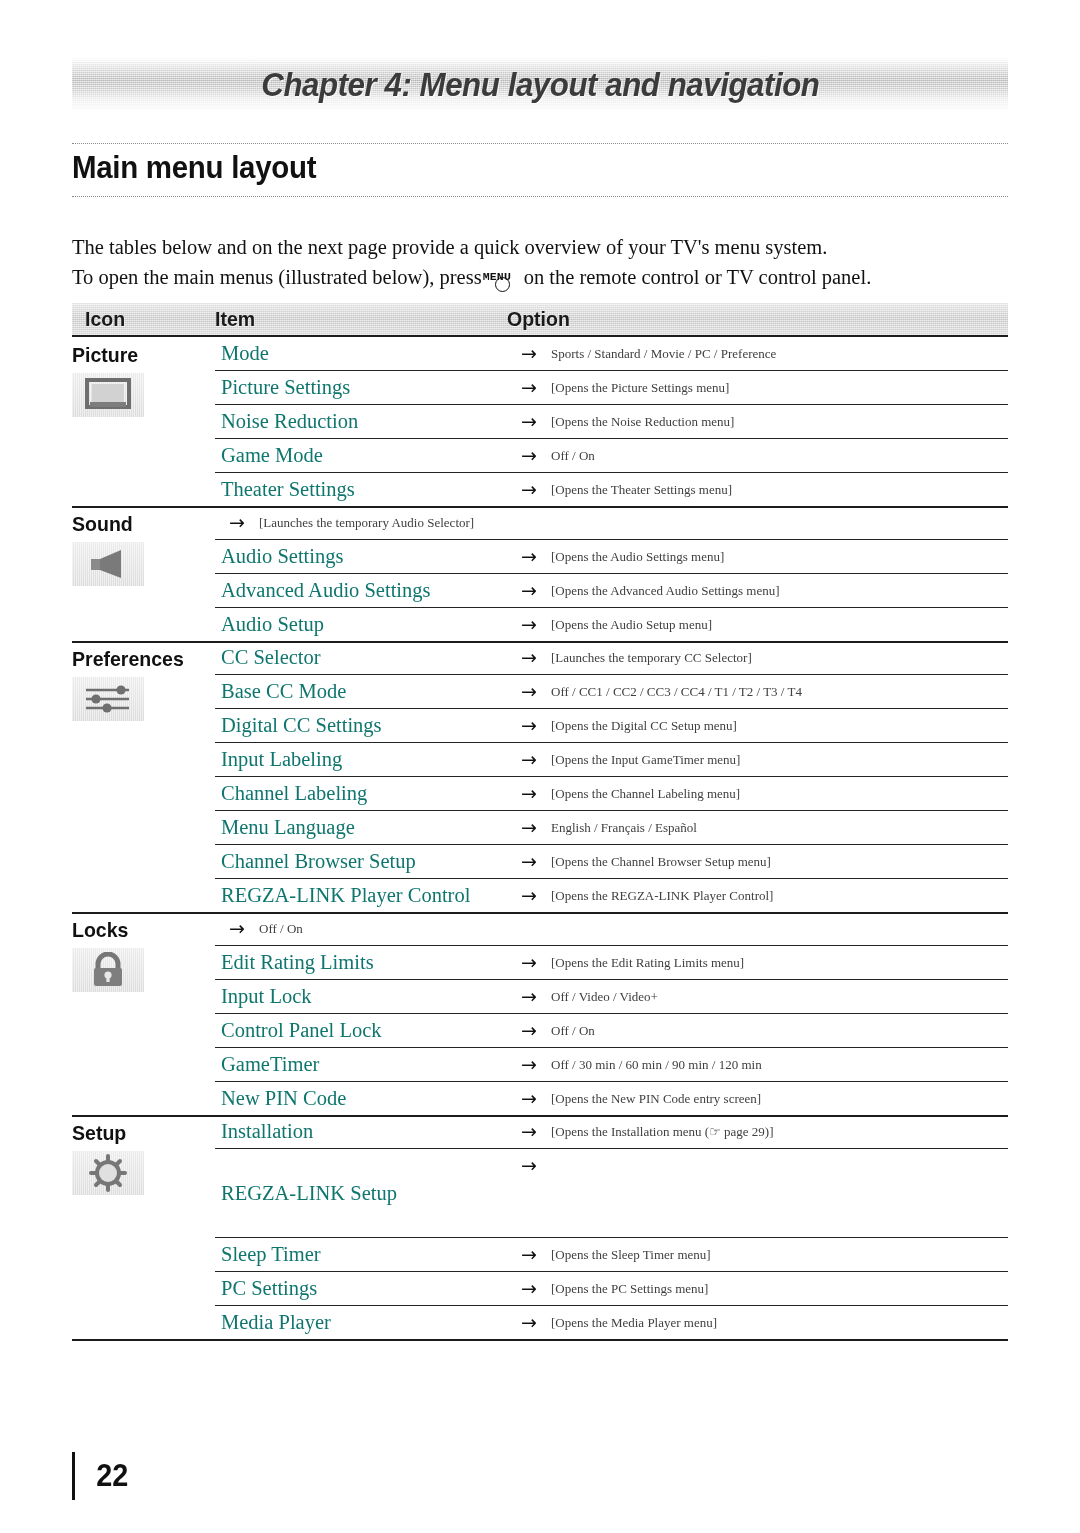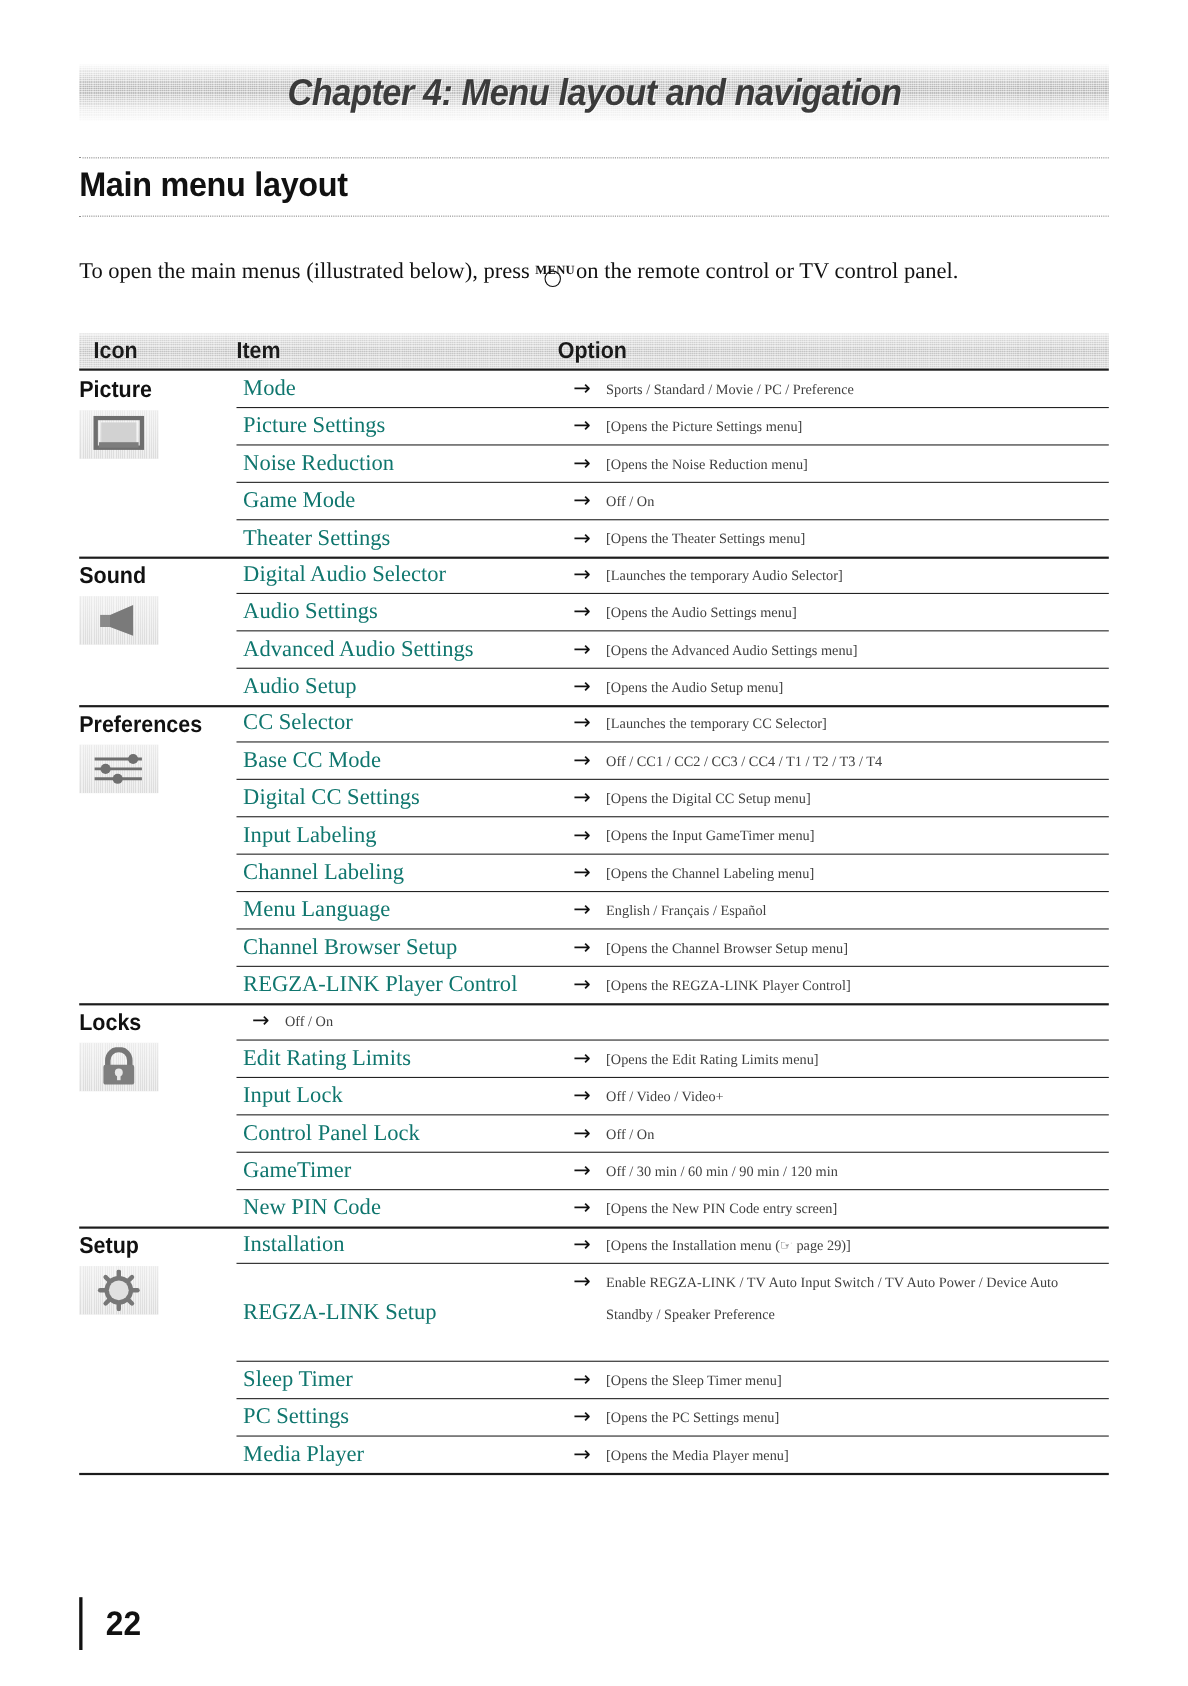--- a/index.html
+++ b/index.html
@@ -84,22 +84,22 @@
     width: 40px;
     height: 22px;
     vertical-align: -6px;
     margin: 0 1px;
   }
   .menu-key .kb {
     position: absolute;
     top: -6px;
     left: 0;
     width: 40px;
-    text-align: right;
-    font-family: Liberation Serif, serif;
+    text-align: left;
+    font-family: Liberation Mono, monospace;
     font-weight: bold;
     font-size: 11.5px;
     letter-spacing: 0.2px;
   }
   .menu-key .kc {
     position: absolute;
     top: 9px;
     left: 12px;
     width: 15px;
     height: 15px;
@@ -248,20 +248,21 @@
 
 <div class="banner">
   <div class="banner-title">Chapter 4: Menu layout and navigation</div>
 </div>
 
 <div class="rule-dotted" id="rule-top"></div>
 <div class="page-title">Main menu layout</div>
 <div class="rule-dotted" id="rule-bottom"></div>
 
 <div class="intro">
+  <div class="line">The tables below and on the next page provide a quick overview of your TV's menu system.</div>
   <div class="line"><span>To open the main menus (illustrated below), press</span><span class="menu-key"><span class="kb">MENU</span><span class="kc"></span></span><span>on the remote control or TV control panel.</span></div>
 </div>
 
 <div class="tbl">
   <div class="thead">
     <div class="th th-icon">Icon</div>
     <div class="th th-item">Item</div>
     <div class="th th-option">Option</div>
   </div>
   <div id="sections-host">
@@ -310,21 +311,20 @@
           <div class="sec-label">Sound</div>
           <div class="icon-box">
             <svg width="50" height="34" viewBox="0 0 50 34">
               <rect x="8" y="12" width="9" height="11" fill="#8a8a8a"></rect>
               <path d="M17 12 L38 3 L38 31 L17 23 Z" fill="#7a7a7a"></path>
             </svg>
           </div>
         </div>
         <div class="col-rows">
           <div class="row">
-            <div class="cell-item">Digital Audio Selector</div>
             <div class="cell-arrow">→</div>
             <div class="cell-option">[Launches the temporary Audio Selector]</div>
           </div>
           <div class="row">
             <div class="cell-item">Audio Settings</div>
             <div class="cell-arrow">→</div>
             <div class="cell-option">[Opens the Audio Settings menu]</div>
           </div>
           <div class="row">
             <div class="cell-item">Advanced Audio Settings</div>
@@ -466,21 +466,20 @@
         </div>
         <div class="col-rows">
           <div class="row">
             <div class="cell-item">Installation</div>
             <div class="cell-arrow">→</div>
             <div class="cell-option">[Opens the Installation menu (☞ page 29)]</div>
           </div>
           <div class="row tall">
             <div class="cell-item">REGZA-LINK Setup</div>
             <div class="cell-arrow">→</div>
-            <div class="cell-option">Enable REGZA-LINK / TV Auto Input Switch / TV Auto Power / Device Auto Standby / Speaker Preference</div>
           </div>
           <div class="row">
             <div class="cell-item">Sleep Timer</div>
             <div class="cell-arrow">→</div>
             <div class="cell-option">[Opens the Sleep Timer menu]</div>
           </div>
           <div class="row">
             <div class="cell-item">PC Settings</div>
             <div class="cell-arrow">→</div>
             <div class="cell-option">[Opens the PC Settings menu]</div>

